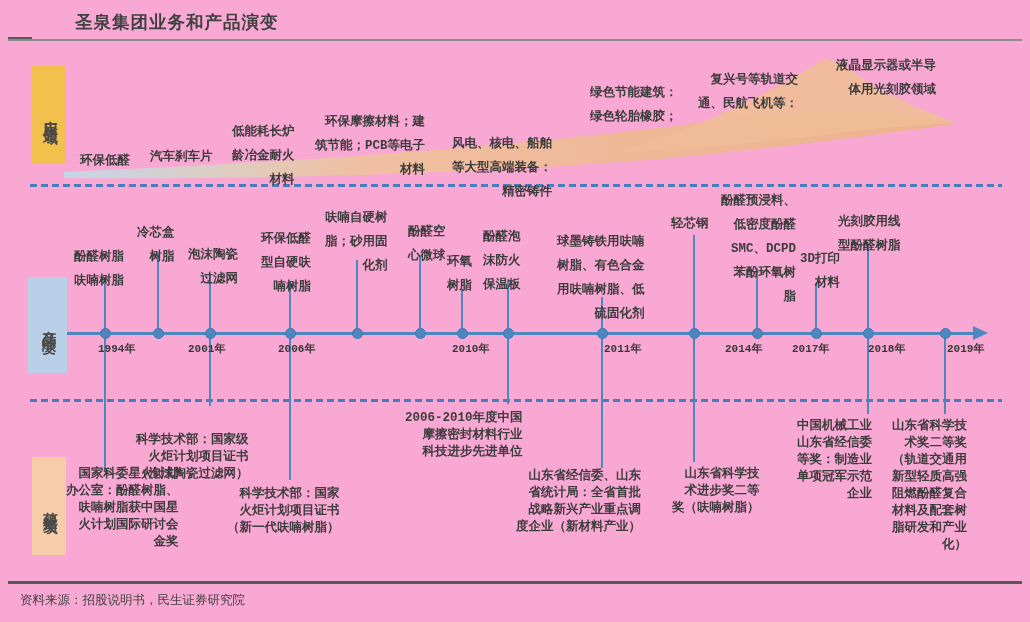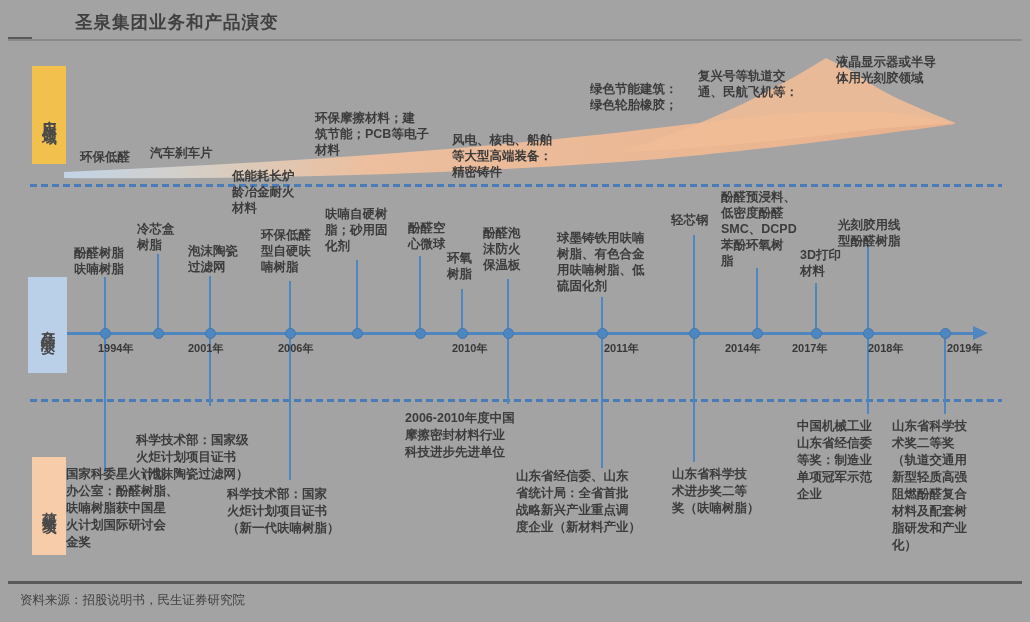--- a/index.html
+++ b/index.html
@@ -1,19 +1,19 @@
 <!DOCTYPE html>
 <html style="--c-timeline: #4e86c0; --c-dash: #4a7cba; --c-app_box_bg: #f2c04d; --c-product_box_bg: #bad0e8; --c-award_box_bg: #f7cca9; --c-swoosh_start: #c3d7eb; --c-swoosh_end: #edb28a; --c-rule: #595959; --c-text: #3c3c3c;"><head>
 <meta charset="utf-8">
 <style>
   html,body{margin:0;padding:0;background:#e8e8e8;}
   #canvas{
-    position:relative;width:1030px;height:622px;background:#a3a3a3;
-    font-family:Liberation Sans, sans-serif;
-    color:#3c3c3c;overflow:hidden;margin:0 auto;
+    position:relative;width:1030px;height:622px;background:#f9a8d4;
+    font-family:Liberation Mono, monospace;
+    color:#3c3c3c;overflow:hidden;margin:0 auto;text-align:right;
   }
   .abs{position:absolute;}
   
   .title{left:75px;top:10px;font-size:17.5px;font-weight:bold;color:#404040;letter-spacing:1px;}
   .rule-top{left:8px;top:39px;width:1014px;height:1.5px;background:#8a8a8a;}
   .rule-tick{left:8px;top:37px;width:24px;height:4px;background:#595959;}
   .rule-bottom{left:8px;top:581px;width:1014px;height:2.5px;background:#595959;}
   .source{left:20px;top:592px;font-size:12.5px;color:#404040;}
   
   .vbox{
@@ -27,21 +27,21 @@
   .box-award{left:32px;top:457px;width:34px;height:98px;background:var(--c-award_box_bg,#f7cca9);}
   
   .dashline{
     left:30px;width:972px;height:2.6px;z-index:1;
     background:repeating-linear-gradient(90deg,var(--c-dash,#4a7cba) 0 7px,transparent 7px 11px);
   }
   
   #swoosh{left:0;top:0;z-index:0;pointer-events:none;}
   
   .lbl{
-    position:absolute;white-space:pre-line;font-size:12.5px;line-height:16px;
+    position:absolute;white-space:pre-line;font-size:12.5px;line-height:24px;
     font-weight:600;color:#3c3c3c;z-index:2;
   }
   .lbl.award{line-height:17px;}
   
   .tl-line{left:62px;top:331.5px;width:913px;height:3px;background:var(--c-timeline,#4e86c0);z-index:1;}
   .tl-head{
     left:973px;top:325.5px;width:0;height:0;z-index:1;
     border-left:15px solid var(--c-timeline,#4e86c0);
     border-top:7.5px solid transparent;border-bottom:7.5px solid transparent;
   }
@@ -86,21 +86,21 @@
   <div class="abs vbox box-app">应用领域</div>
   <div class="abs vbox box-prod">产品演变</div>
   <div class="abs vbox box-award">获得奖项</div>
 
   <div class="abs dashline" style="top:184px"></div>
   <div class="abs dashline" style="top:399px"></div>
 
   <div id="apps">
       <div class="lbl" style="left: 80px; top: 149px;">环保低醛</div>
       <div class="lbl" style="left: 150px; top: 145px;">汽车刹车片</div>
-      <div class="lbl" style="left: 232px; top: 120px; margin-top: 48px;">低能耗长炉
+      <div class="lbl" style="left: 232px; top: 120px;">低能耗长炉
 龄冶金耐火
 材料</div>
       <div class="lbl" style="left: 315px; top: 110px;">环保摩擦材料；建
 筑节能；PCB等电子
 材料</div>
       <div class="lbl" style="left: 452px; top: 92px; margin-top: 40px;">风电、核电、船舶
 等大型高端装备：
 精密铸件</div>
       <div class="lbl" style="left: 590px; top: 81px;">绿色节能建筑：
 绿色轮胎橡胶；</div>
@@ -199,21 +199,21 @@
 脂</div>
       <div class="stem" style="left: 814.7px; top: 283px; height: 50px;"></div>
       <div class="dot" style="left: 810.5px; top: 327.5px;"></div>
       <div class="year" style="left: 792px;">2017年</div>
       <div class="lbl" style="left: 800px; top: 247px;">3D打印
 材料</div>
       <div class="stem" style="left: 866.7px; top: 244px; height: 89px;"></div>
       <div class="stem" style="left: 866.7px; top: 334px; height: 80px;"></div>
       <div class="dot" style="left: 862.5px; top: 327.5px;"></div>
       <div class="year" style="left: 868px;">2018年</div>
-      <div class="lbl" style="left: 838px; top: 217px;">光刻胶用线
+      <div class="lbl" style="left: 838px; top: 210px;">光刻胶用线
 型酚醛树脂</div>
       <div class="lbl award" style="left: 797px; top: 418px;">中国机械工业
 山东省经信委
 等奖：制造业
 单项冠军示范
 企业</div>
       <div class="stem" style="left: 943.7px; top: 334px; height: 80px;"></div>
       <div class="dot" style="left: 939.5px; top: 327.5px;"></div>
       <div class="year" style="left: 947px;">2019年</div>
       <div class="lbl award" style="left: 892px; top: 418px;">山东省科学技

